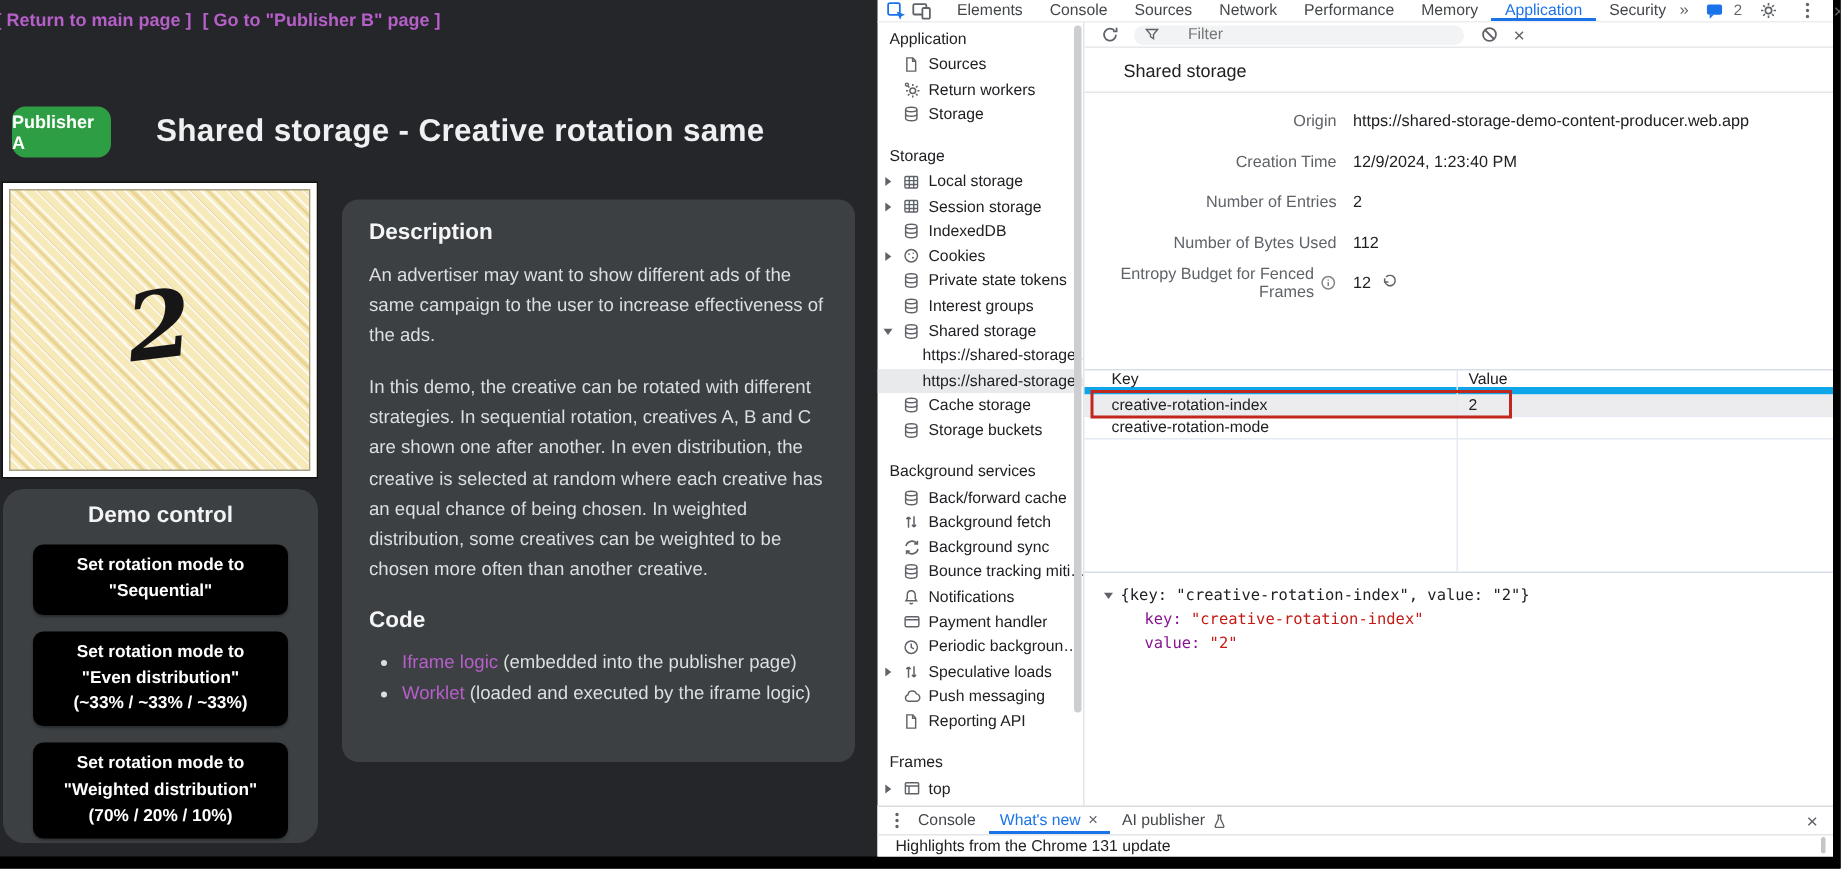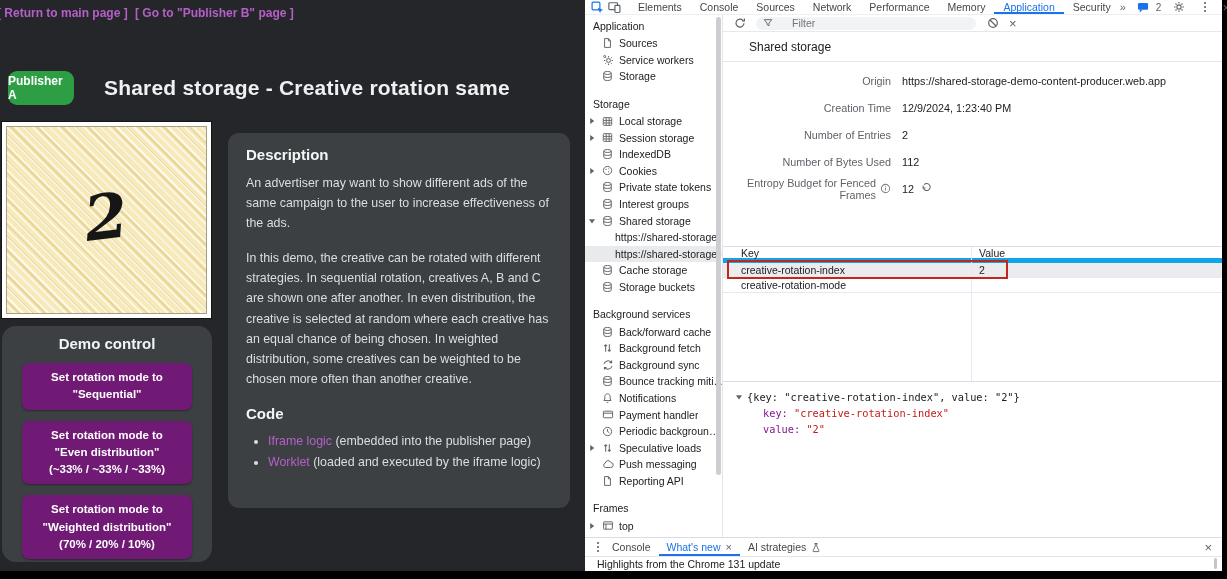--- a/index.html
+++ b/index.html
@@ -21,21 +21,21 @@
               background-color:#f6e9ba;
               background-image:
                 repeating-linear-gradient(45deg, rgba(255,255,255,.75) 0 1.5px, rgba(255,255,255,0) 1.5px 6px),
                 repeating-linear-gradient(45deg, rgba(223,193,118,.5) 0 2px, rgba(223,193,118,0) 2px 9px); }
   .creative .digit { position:absolute; left:50%; top:50%; transform:translate(-52%,-54%) rotate(-7deg);
               font-family:"DejaVu Serif", serif; font-style:italic; font-weight:700;
               font-size:62px; color:#161616; }
 
   .demo-card { position:absolute; left:2px; top:326px; width:210px; height:236px; background:#3c4043; border-radius:14px; }
   .demo-title { text-align:center; padding-top:9px; font-size:15px; font-weight:700; color:#f1f3f4; }
-  .demo-btn { display:block; margin:11px auto 0; width:170px; background:#701a75; border:none; border-radius:7px;
+  .demo-btn { display:block; margin:11px auto 0; width:170px; background:#000000; border:none; border-radius:7px;
               color:#fff; font-family:inherit; font-weight:700; font-size:11.5px; line-height:1.5;
               padding:6px 4px; text-align:center; cursor:pointer; box-shadow:0 1px 2px rgba(0,0,0,.35); }
   .demo-btn span { display:block; }
 
   .desc-card { position:absolute; left:228px; top:133px; width:342px; height:375px; background:#3c4043;
                border-radius:11px; padding:13px 18px; }
   .desc-card h2 { margin:0 0 10px; font-size:15px; font-weight:700; color:#f4f5f6; }
   .desc-card p { margin:0 0 15px; font-size:12.4px; line-height:1.62; color:#dcdee1; }
   .code-h { margin-top:16px !important; }
   .desc-card ul { margin:4px 0 0; padding-left:22px; font-size:12.4px; line-height:1.55; color:#dcdee1; }
@@ -228,21 +228,21 @@
               <span class="lbl">Sources</span>
             </div>
           <div class="sb-item">
               <span class="icn">
                 <svg width="12" height="12" viewBox="0 0 12 12" fill="none" stroke="#5f6368" stroke-width="1">
                   <circle cx="6.5" cy="6.5" r="1.9"></circle>
                   <path d="M6.5 2v1.4M6.5 9.6V11M2 6.5h1.4M9.6 6.5H11M3.3 3.3l1 1M8.7 8.7l1 1M9.7 3.3l-1 1M4.3 8.7l-1 1"></path>
                   <circle cx="2.6" cy="2.4" r="1" stroke-width=".9"></circle>
                 </svg>
               </span>
-              <span class="lbl">Service workers</span>
+              <span class="lbl">Return workers</span>
             </div>
           <div class="sb-item">
               <span class="icn">
                 <svg width="11" height="12" viewBox="0 0 12 12" fill="none" stroke="#5f6368" stroke-width="1.05">
                   <path d="M1.9 2.7c0-.9 1.8-1.6 4.1-1.6s4.1.7 4.1 1.6v6.6c0 .9-1.8 1.6-4.1 1.6s-4.1-.7-4.1-1.6z"></path>
                   <path d="M1.9 2.7c0 .9 1.8 1.6 4.1 1.6s4.1-.7 4.1-1.6M1.9 6c0 .9 1.8 1.6 4.1 1.6S10.1 6.9 10.1 6"></path>
                 </svg>
               </span>
               <span class="lbl">Storage</span>
             </div>
@@ -601,21 +601,21 @@
             </svg>
           </span>
         <div class="d-tab">
             <span>Console</span>
           </div>
         <div class="d-tab active">
           <span>What's new</span>
           <span class="xclose">×</span>
         </div>
         <div class="d-tab">
-          <span>AI strategies</span>
+          <span>AI publisher</span>
           <span class="icon13" style="width:10px;height:11px;">
               <svg width="10" height="11" viewBox="0 0 12 12" fill="none" stroke="#5f6368" stroke-width="1.1">
                 <path d="M4.3 1.2h3.4M5.1 1.2v3.1L2.6 9.6a.9.9 0 0 0 .8 1.3h5.2a.9.9 0 0 0 .8-1.3L6.9 4.3V1.2"></path>
               </svg>
             </span>
         </div>
         <span class="xclose d-right-x">×</span>
       </div>
       <div class="d-content">
         <span>Highlights from the Chrome 131 update</span>

